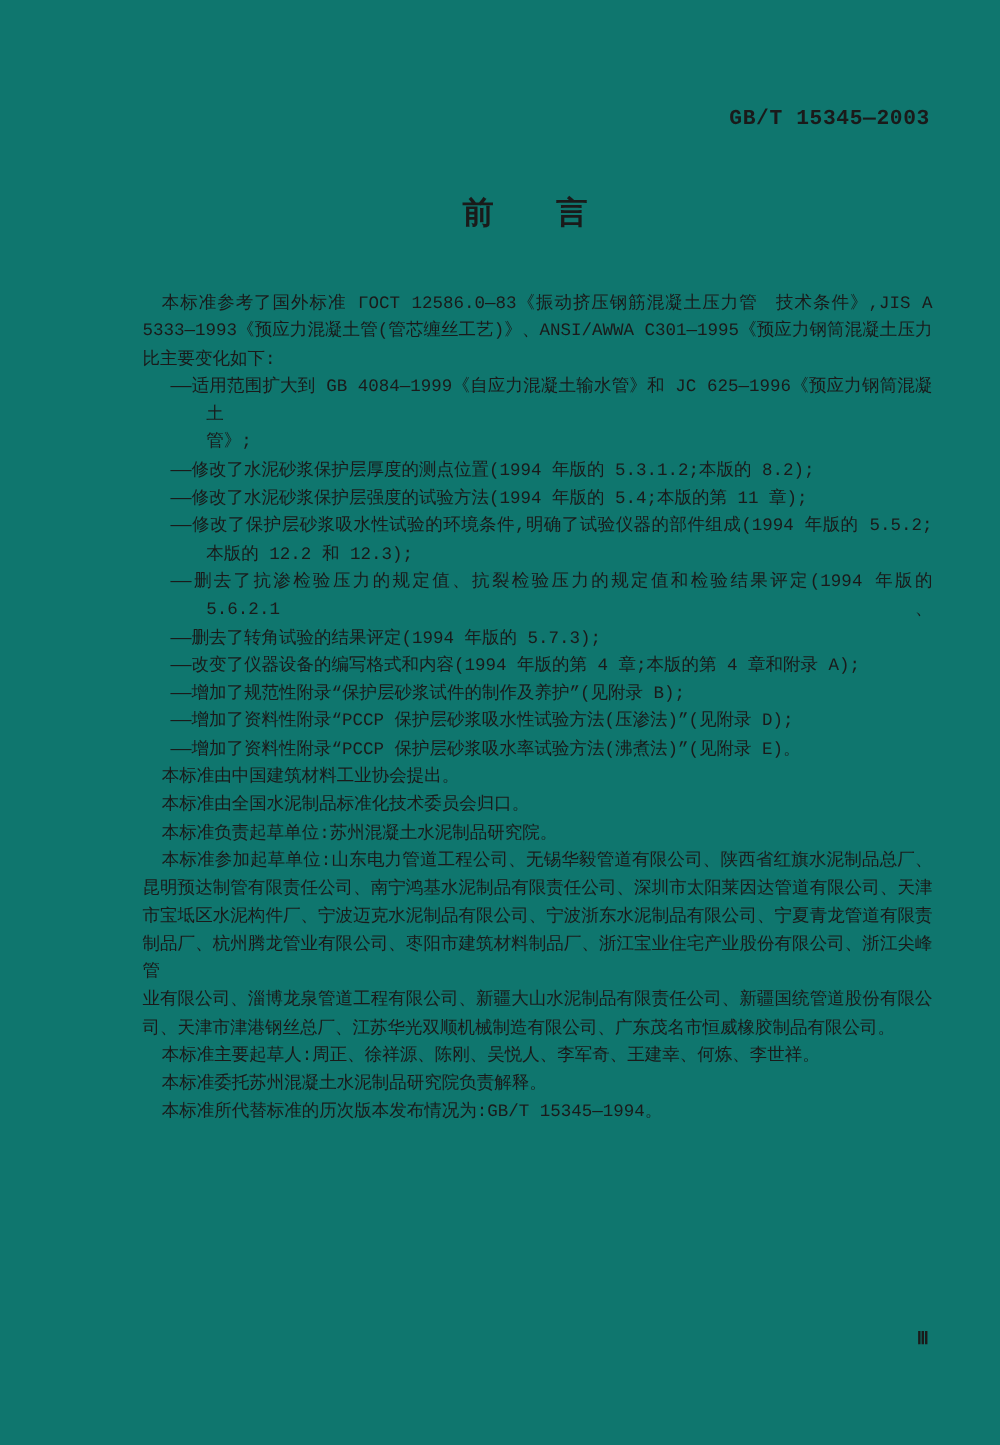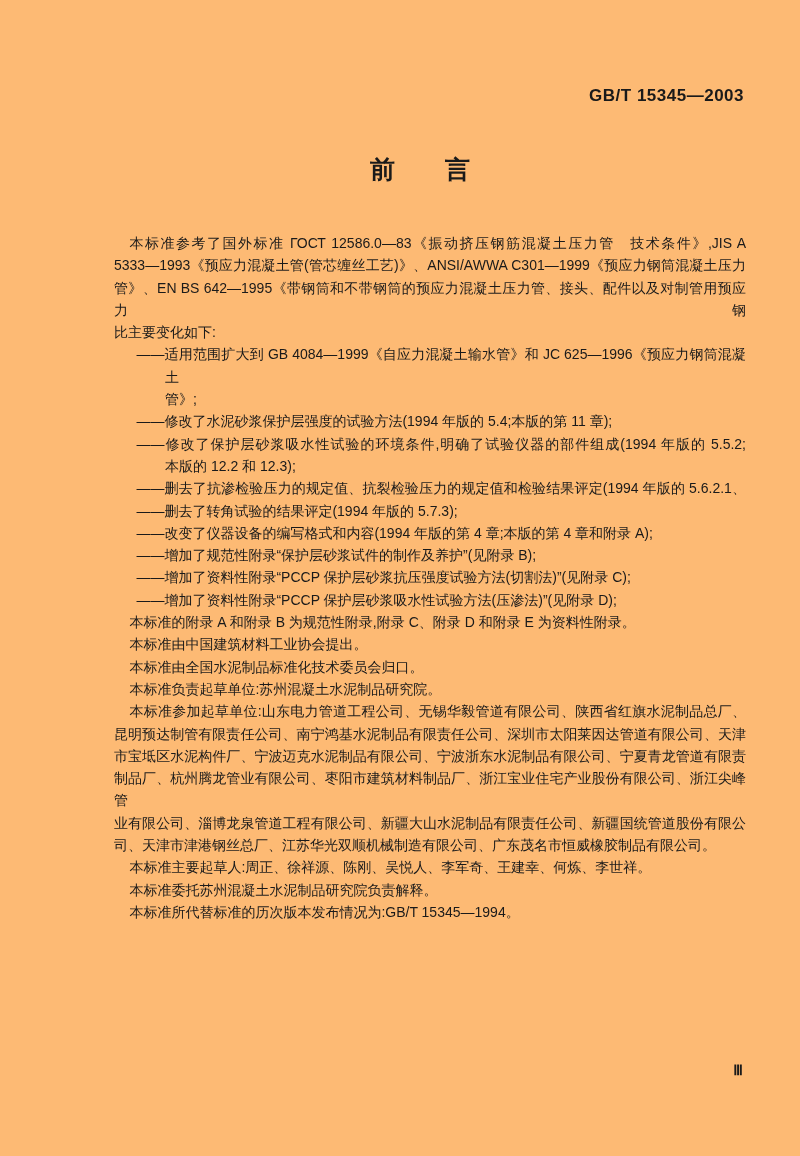--- a/index.html
+++ b/index.html
@@ -1,23 +1,23 @@
 <!DOCTYPE html>
 <html><head>
 <meta charset="utf-8">
 <style>
   html,body { margin:0; padding:0; }
   body { background:#e8e8e8; }
   .page {
     position:relative;
     width:800px; height:1156px;
     margin:0 auto;
-    background:#fdba74;
+    background:#0f766e;
     color:#1a1a1a;
-    font-family:Liberation Sans, sans-serif;
+    font-family:Liberation Mono, monospace;
     overflow:hidden;
   }
   .header {
     position:absolute;
     top:86px; right:56px;
     font-size:17px;
     font-weight:bold;
     letter-spacing:0.5px;
     white-space:nowrap;
   }
@@ -53,35 +53,34 @@
 </head>
 <body>
 
 <div class="page">
   <div class="header">GB/T 15345—2003</div>
 
   <h1 class="title">前　　言</h1>
 
   <div class="body-block" id="body-lines">
       <div class="line indent fill">本标准参考了国外标准 ГОСТ 12586.0—83《振动挤压钢筋混凝土压力管　技术条件》,JIS A</div>
-      <div class="line flush fill">5333—1993《预应力混凝土管(管芯缠丝工艺)》、ANSI/AWWA C301—1999《预应力钢筒混凝土压力</div>
-      <div class="line flush fill">管》、EN BS 642—1995《带钢筒和不带钢筒的预应力混凝土压力管、接头、配件以及对制管用预应力钢</div>
+      <div class="line flush fill">5333—1993《预应力混凝土管(管芯缠丝工艺)》、ANSI/AWWA C301—1995《预应力钢筒混凝土压力</div>
       <div class="line flush">比主要变化如下:</div>
       <div class="line list fill">——适用范围扩大到 GB 4084—1999《自应力混凝土输水管》和 JC 625—1996《预应力钢筒混凝土</div>
       <div class="line listcont">管》;</div>
+      <div class="line list">——修改了水泥砂浆保护层厚度的测点位置(1994 年版的 5.3.1.2;本版的 8.2);</div>
       <div class="line list">——修改了水泥砂浆保护层强度的试验方法(1994 年版的 5.4;本版的第 11 章);</div>
       <div class="line list fill">——修改了保护层砂浆吸水性试验的环境条件,明确了试验仪器的部件组成(1994 年版的 5.5.2;</div>
       <div class="line listcont">本版的 12.2 和 12.3);</div>
       <div class="line list fill">——删去了抗渗检验压力的规定值、抗裂检验压力的规定值和检验结果评定(1994 年版的 5.6.2.1、</div>
       <div class="line list">——删去了转角试验的结果评定(1994 年版的 5.7.3);</div>
       <div class="line list">——改变了仪器设备的编写格式和内容(1994 年版的第 4 章;本版的第 4 章和附录 A);</div>
       <div class="line list">——增加了规范性附录“保护层砂浆试件的制作及养护”(见附录 B);</div>
-      <div class="line list">——增加了资料性附录“PCCP 保护层砂浆抗压强度试验方法(切割法)”(见附录 C);</div>
       <div class="line list">——增加了资料性附录“PCCP 保护层砂浆吸水性试验方法(压渗法)”(见附录 D);</div>
-      <div class="line indent">本标准的附录 A 和附录 B 为规范性附录,附录 C、附录 D 和附录 E 为资料性附录。</div>
+      <div class="line list">——增加了资料性附录“PCCP 保护层砂浆吸水率试验方法(沸煮法)”(见附录 E)。</div>
       <div class="line indent">本标准由中国建筑材料工业协会提出。</div>
       <div class="line indent">本标准由全国水泥制品标准化技术委员会归口。</div>
       <div class="line indent">本标准负责起草单位:苏州混凝土水泥制品研究院。</div>
       <div class="line indent fill">本标准参加起草单位:山东电力管道工程公司、无锡华毅管道有限公司、陕西省红旗水泥制品总厂、</div>
       <div class="line flush fill">昆明预达制管有限责任公司、南宁鸿基水泥制品有限责任公司、深圳市太阳莱因达管道有限公司、天津</div>
       <div class="line flush fill">市宝坻区水泥构件厂、宁波迈克水泥制品有限公司、宁波浙东水泥制品有限公司、宁夏青龙管道有限责</div>
       <div class="line flush fill">制品厂、杭州腾龙管业有限公司、枣阳市建筑材料制品厂、浙江宝业住宅产业股份有限公司、浙江尖峰管</div>
       <div class="line flush fill">业有限公司、淄博龙泉管道工程有限公司、新疆大山水泥制品有限责任公司、新疆国统管道股份有限公</div>
       <div class="line flush">司、天津市津港钢丝总厂、江苏华光双顺机械制造有限公司、广东茂名市恒威橡胶制品有限公司。</div>
       <div class="line indent">本标准主要起草人:周正、徐祥源、陈刚、吴悦人、李军奇、王建幸、何炼、李世祥。</div>

